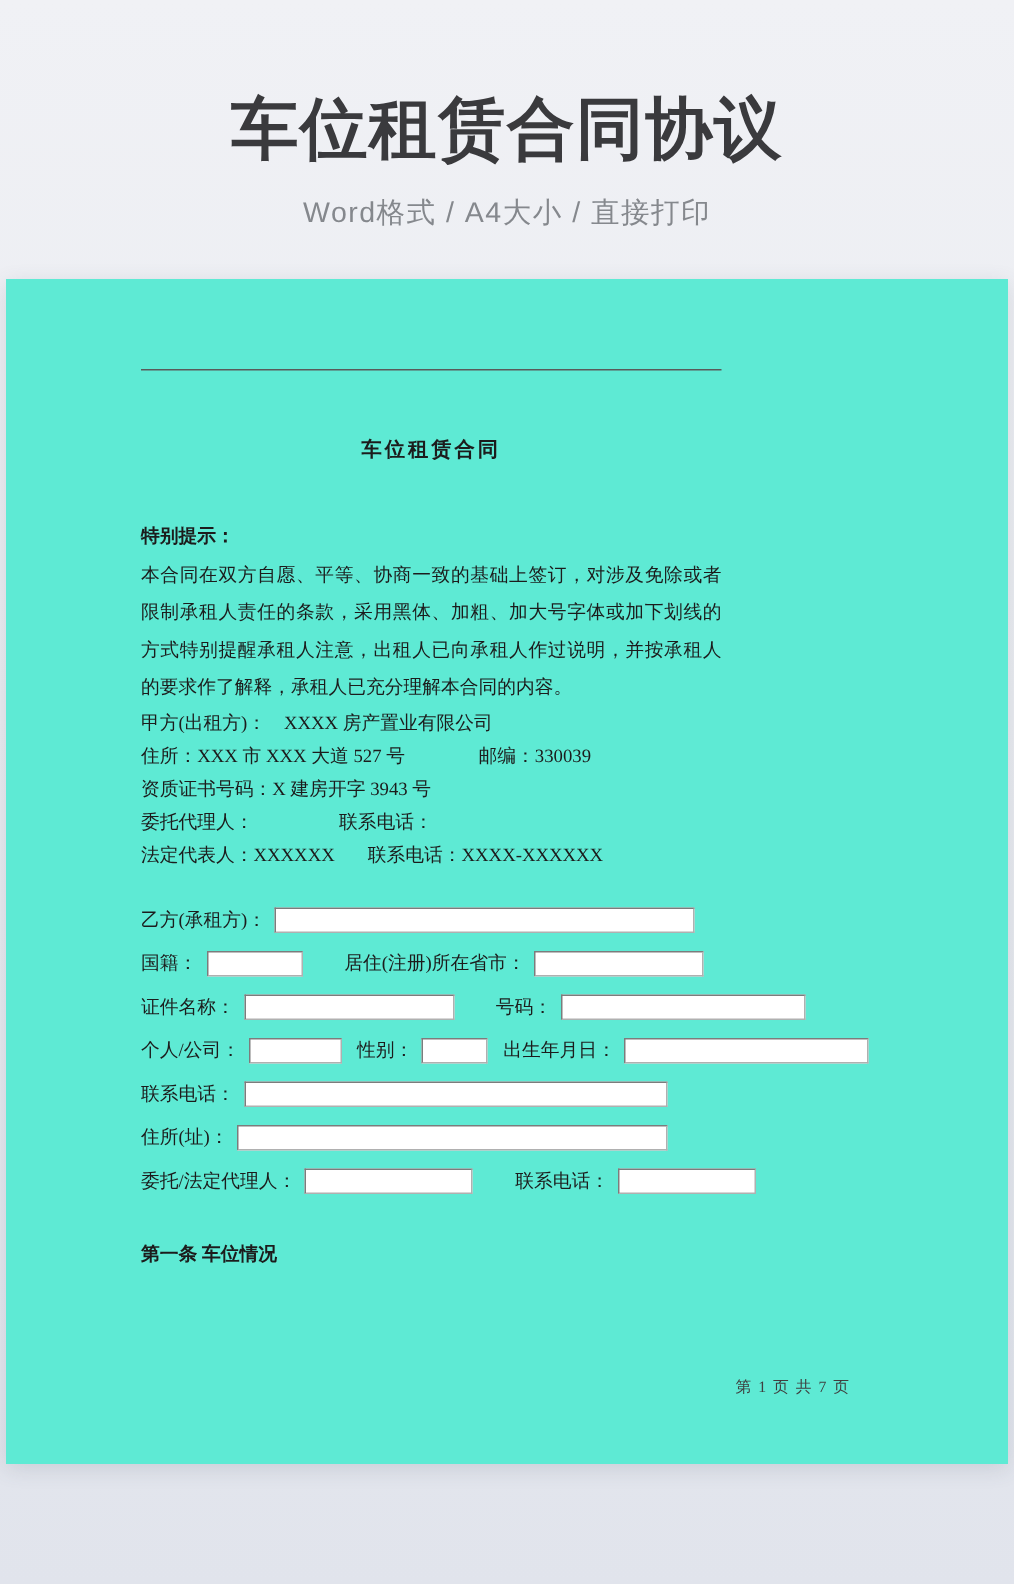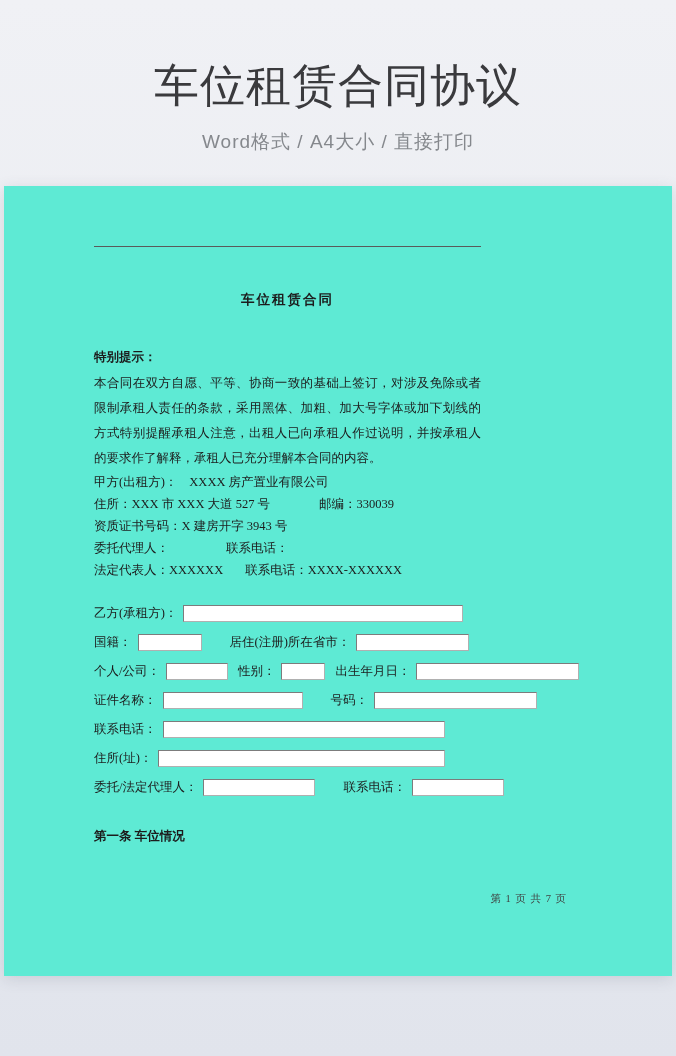--- a/index.html
+++ b/index.html
@@ -5,21 +5,21 @@
   * { margin: 0; padding: 0; box-sizing: border-box; }
   html, body { width: 676px; height: 1056px; }
   body {
     font-family: "Liberation Sans", "DejaVu Sans", sans-serif;
     background: linear-gradient(180deg, #f0f1f5 0%, #eaecf1 45%, #e1e4ec 100%);
     overflow: hidden;
   }
   .header { padding-top: 56px; text-align: center; }
   .header-title {
     font-size: 45px;
-    font-weight: 400;
+    font-weight: 700;
     color: #3a3a3d;
     letter-spacing: 1px;
   }
   .header-subtitle {
     margin-top: 13px;
     font-size: 19px;
     font-weight: 400;
     color: #85888d;
     letter-spacing: 1px;
   }
@@ -108,21 +108,21 @@
   .mr22 { margin-right: 22px; }
   .mr36 { margin-right: 36px; }
   .section-heading {
     margin-top: 32px;
     font-weight: 700;
     font-size: 12.5px;
   }
   .page-footer {
     position: absolute;
     right: 105px;
-    bottom: 70px;
+    bottom: 44px;
     font-family: "Liberation Serif", "DejaVu Serif", serif;
     font-size: 10.5px;
     color: #3f3f3f;
     letter-spacing: 1px;
   }
 </style>
 </head>
 <body>
 
 <div class="header">
@@ -166,39 +166,39 @@
       <div class="form-row">
         <span class="lbl">乙方(承租方)：</span>
         <input class="field grow ml6 mr18" type="text" value="" style="">
       </div>
 
       <div class="form-row">
         <span class="lbl">国籍：</span>
         <input class="field w64 ml6" type="text" value="" style="">
         <span class="lbl ml12">居住(注册)所在省市：</span>
         <input class="field w113 ml6" type="text" value="" style="">
+      </div>
+
+      <div class="form-row">
+        <span class="lbl">证件名称：</span>
+        <input class="field w140 ml6" type="text" value="" style="">
+        <span class="lbl ml12">号码：</span>
+        <input class="field grow ml6 mr22" type="text" value="" style="">
       </div>
 
       <div class="form-row">
         <span class="lbl">个人/公司：</span>
         <input class="field w62 ml6" type="text" value="" style="">
         <span class="lbl ml10">性别：</span>
         <input class="field w44 ml6" type="text" value="" style="">
         <span class="lbl ml10">出生年月日：</span>
         <input class="field grow ml6" type="text" value="" style="">
       </div>
 
       <div class="form-row">
-        <span class="lbl">证件名称：</span>
-        <input class="field w140 ml6" type="text" value="" style="">
-        <span class="lbl ml12">号码：</span>
-        <input class="field grow ml6 mr22" type="text" value="" style="">
-      </div>
-
-      <div class="form-row">
         <span class="lbl">联系电话：</span>
         <input class="field grow ml6 mr36" type="text" value="" style="">
       </div>
 
       <div class="form-row">
         <span class="lbl">住所(址)：</span>
         <input class="field grow ml6 mr36" type="text" value="" style="">
       </div>
 
       <div class="form-row">

